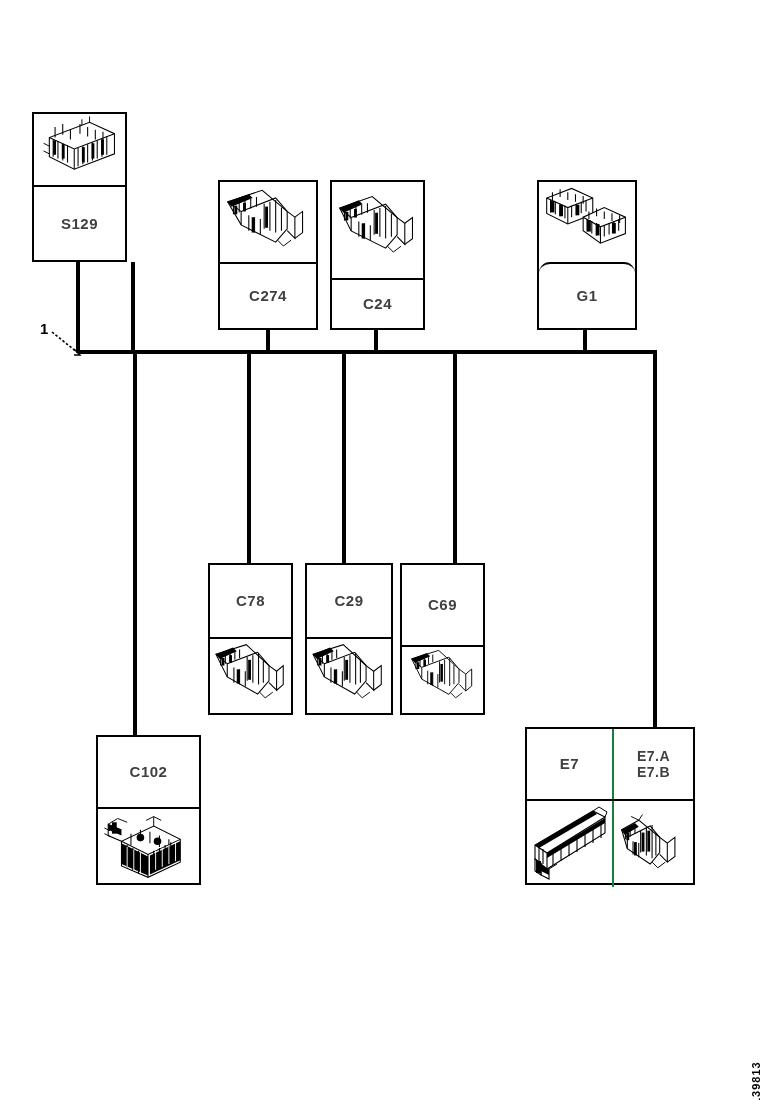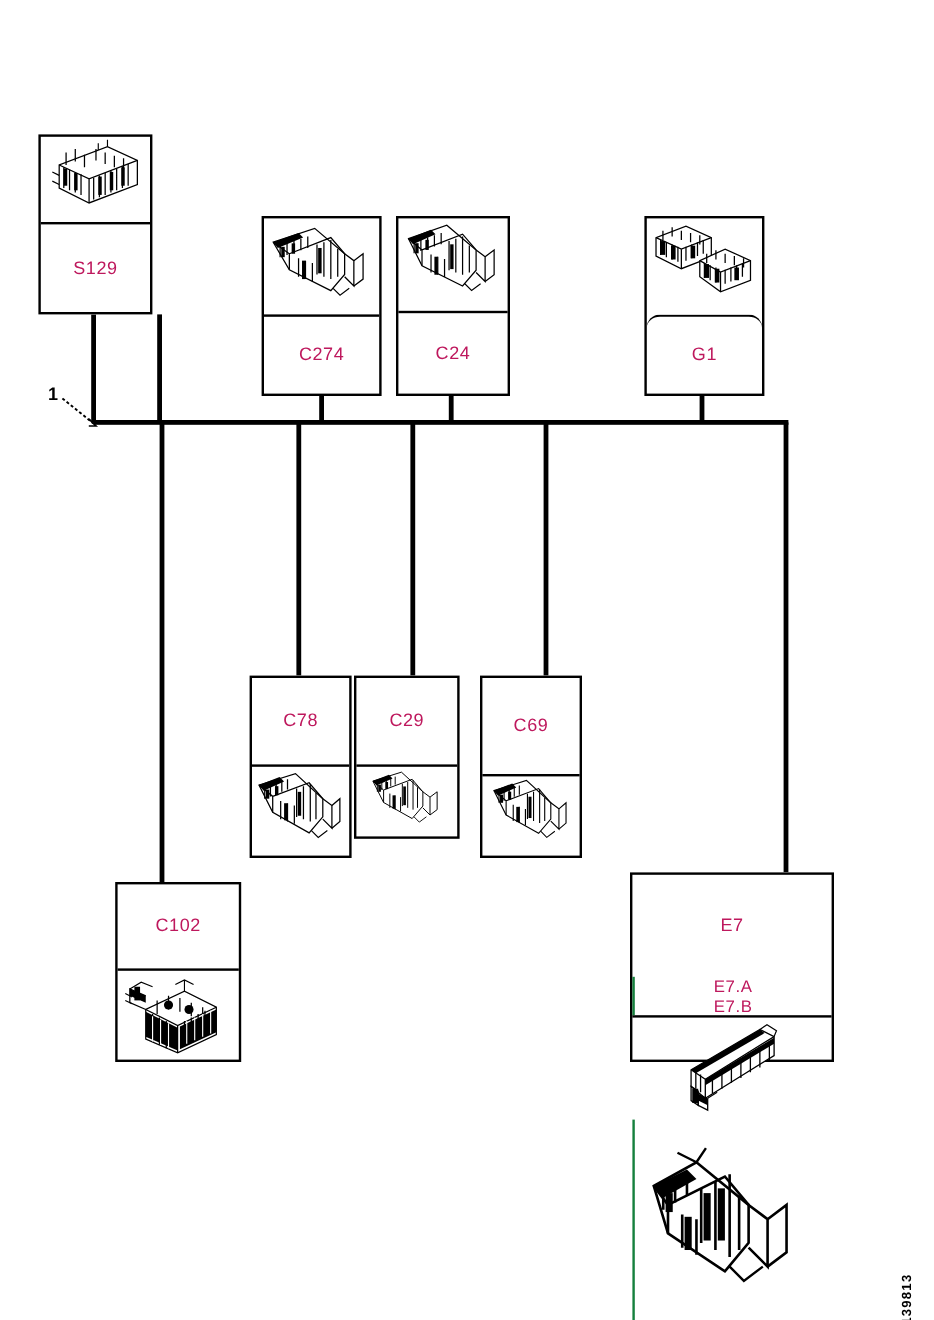--- a/index.html
+++ b/index.html
@@ -39,29 +39,29 @@
     flex: 0 0 auto;
   }
   .divider-h {
     border-top: 2px solid #000;
   }
   .divider-v {
     border-left: 2px solid #15803d;
   }
   .row {
     display: flex;
-    flex-direction: column;
+    flex-direction: row;
     flex: 1 1 auto;
     box-sizing: border-box;
   }
   .ref {
     font-family: "Liberation Sans", sans-serif;
     font-size: 15px;
-    font-weight: 400;
-    color: #be185d;
+    font-weight: 700;
+    color: #404040;
     letter-spacing: .5px;
     line-height: 1.15;
     white-space: pre-line;
   }
   .ref.small { font-size: 14px; }
   .art {
     width: 100%;
     height: 100%;
     display: block;
   }
@@ -196,21 +196,21 @@
         </g>
         <g fill="#000">
           <path d="M8 18 L28 10 L32 14 L12 23 Z"></path>
           <rect x="14" y="22" width="3" height="9"></rect>
           <rect x="23" y="19" width="3" height="9"></rect>
           <rect x="31" y="34" width="3" height="16"></rect>
           <rect x="45" y="23" width="3" height="22"></rect>
         </g>
       </svg>
     </div>
-    <div class="cell label divider-h" style="height:69px;">
+    <div class="cell label divider-h" style="height:50px;">
       <span class="ref">C24</span>
     </div>
   </div>
 
   <div class="conn-box" style="left:537px; top:180px; width:100px; height:150px;">
     <div class="cell" style="height:82px;">
       <svg class="art" viewBox="0 0 100 82">
         <g stroke="#000" fill="none" stroke-width="1.1">
           <path d="M8 32 L8 16 L34 6 L56 16 L56 33 L30 43 Z" fill="#fff"></path>
           <path d="M8 16 L30 26 L56 16 M30 26 L30 43"></path>
@@ -259,21 +259,21 @@
           <path d="M6 16 L24 9 L28 13 L10 21 Z"></path>
           <rect x="12" y="20" width="3" height="8"></rect>
           <rect x="20" y="17" width="3" height="8"></rect>
           <rect x="28" y="32" width="3" height="15"></rect>
           <rect x="40" y="22" width="3" height="21"></rect>
         </g>
       </svg>
     </div>
   </div>
 
-  <div class="conn-box" style="left:295px; top:563px; width:88px; height:136px;">
+  <div class="conn-box" style="left:305px; top:563px; width:88px; height:152px;">
     <div class="cell label" style="height:72px;">
       <span class="ref">C29</span>
     </div>
     <div class="cell divider-h">
       <svg class="art" viewBox="0 0 88 78">
         <g stroke="#000" fill="none" stroke-width="1.1">
           <path d="M6 16 L38 6 L62 28 L62 44 L50 58 L18 40 Z" fill="#fff"></path>
           <path d="M6 16 L18 26 L18 40 M18 26 L50 14 L62 28"></path>
           <path d="M11 19 L11 28 M16 17 L16 26 M21 15 L21 24 M26 13 L26 22
                    M31 11 L31 20"></path>

